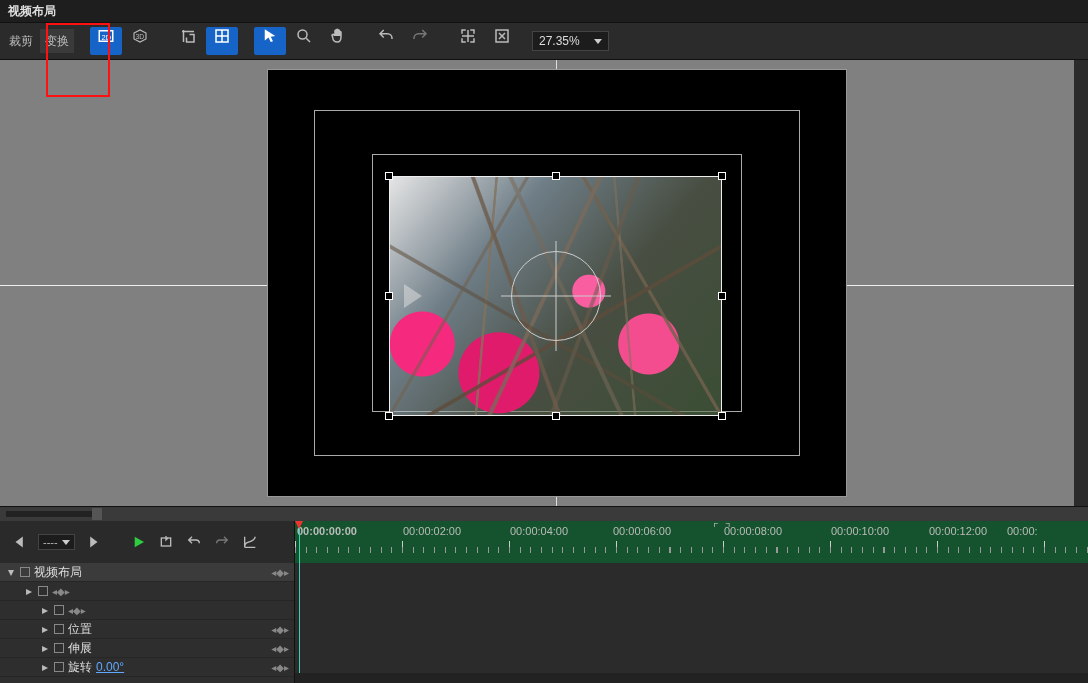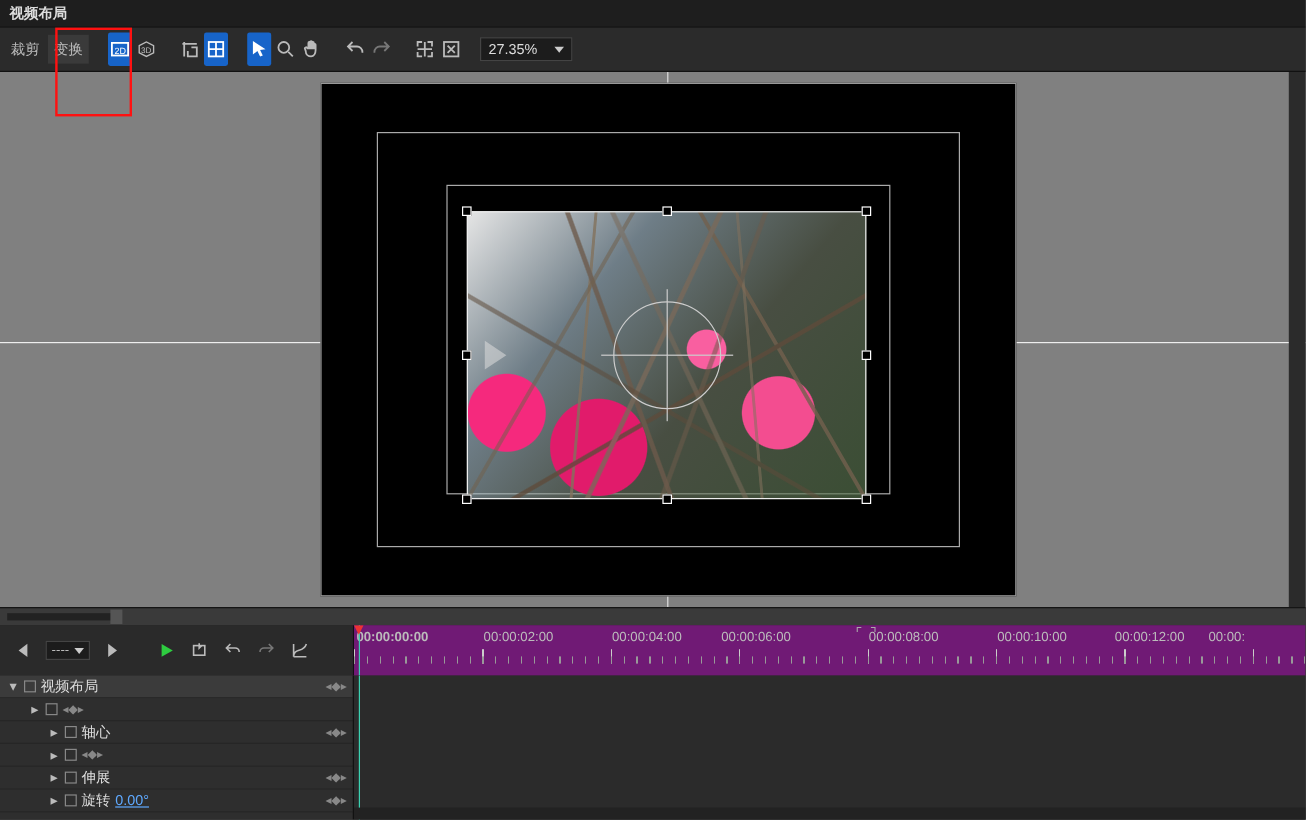--- a/index.html
+++ b/index.html
@@ -6,21 +6,21 @@
   body { width: 1088px; height: 683px; background: #1e1e1e; font-family: "Microsoft YaHei", Arial, sans-serif; color: #ddd; font-size: 12px; overflow: hidden; position: relative; }
   
   
   .titlebar { height: 22px; background: #1e1e1e; display: flex; align-items: center; padding: 0 8px; font-weight: bold; }
   
   
   .toolbar { height: 38px; background: #2b2b2b; display: flex; align-items: center; padding: 0 4px; gap: 2px; border-top: 1px solid #111; border-bottom: 1px solid #111; }
   .tab-btn { width: 34px; height: 24px; display: flex; align-items: center; justify-content: center; color: #bbb; cursor: pointer; }
   .tab-btn.active { background: #3a3a3a; }
   .red-box { position: absolute; left: 46px; top: 23px; width: 64px; height: 74px; border: 2px solid #f11; pointer-events: none; z-index: 50; }
-  .tool-ico { width: 20px; height: 28px; display: flex; align-items: center; justify-content: center; cursor: pointer; }
+  .tool-ico { width: 32px; height: 28px; display: flex; justify-content: center; cursor: pointer; }
   .tool-ico.blue { background: #1764c9; border-radius: 2px; }
   .tool-ico svg { width: 18px; height: 18px; }
   .sep { width: 12px; }
   .zoom-box { display:flex; align-items:center; margin-left: 12px; background:#1c1c1c; border:1px solid #444; height:20px; padding: 0 6px; gap: 14px; }
   .zoom-caret { width:0;height:0;border-left:4px solid transparent;border-right:4px solid transparent;border-top:5px solid #ccc; }
   
   
   .canvas-area { height: 446px; background: #808080; position: relative; overflow: hidden; }
   .black-stage { position:absolute; left: 267px; top: 9px; width: 580px; height: 428px; background:#000; border:1px solid #999; }
   .safe-outer { position:absolute; inset: 40px 46px; border: 1px solid #aaa; }
@@ -74,21 +74,21 @@
   .mini-knob { position:absolute; top:-3px; left: 86px; width:10px; height:12px; background:#555; }
 
   .tl-row { display:flex; height: 42px; }
   .tl-left { width: 294px; background:#2a2a2a; display:flex; align-items:center; gap:6px; padding-left:10px; }
   .play-big { color:#2ecc40; }
   .play-big svg { width:26px; height:26px }
   .tbtn svg { width:16px; height:16px }
   .tbtn, .arrow-btn { width:22px; height:22px; display:flex; align-items:center; justify-content:center; cursor:pointer; color:#bbb; }
   .speed-sel { background:#1c1c1c; border:1px solid #444; color:#bbb; font-size:11px; padding:1px 4px; display:flex; align-items:center; gap:4px; }
   
-  .tl-right { flex:1; position:relative; background:#701a75; border-left:1px solid #111; overflow:hidden; }
+  .tl-right { flex:1; position:relative; background:#14532d; border-left:1px solid #111; overflow:hidden; }
   .ruler-labels { position:absolute; top:4px; left:0; right:0; height:14px; }
   .rl { position:absolute; top:0; font-size:11px; color:#bbb; transform:translateX(-4px); }
   .ruler-ticks { position:absolute; top:20px; left:0; right:0; height:16px;
      background-image:
         repeating-linear-gradient(to right, #999 0 1px, transparent 1px 10.7px),
         repeating-linear-gradient(to right, #ccc 0 1px, transparent 1px 107px);
      background-size: auto 6px, auto 12px;
      background-position: 0 6px, 0 0;
      background-repeat: repeat-x, repeat-x;
   }
@@ -275,21 +275,21 @@
           <svg viewBox="0 0 24 24" fill="none" stroke="#bbb" stroke-width="2">
             <path d="M4 20V4M4 20h16M4 20C4 8 16 16 20 4"></path>
           </svg>
         </div>
     </div>
     <div class="tl-right">
       <div class="ruler-labels">
         <span class="rl" style="left:6px;font-weight:bold">00:00:00:00</span>
         <span class="rl" style="left:112px">00:00:02:00</span>
         <span class="rl" style="left:219px">00:00:04:00</span>
-        <span class="rl" style="left:310px">00:00:06:00</span>
+        <span class="rl" style="left:322px">00:00:06:00</span>
         <span class="rl" style="left:433px">00:00:08:00</span>
         <span class="rl" style="left:540px">00:00:10:00</span>
         <span class="rl" style="left:638px">00:00:12:00</span>
         <span class="rl" style="left:716px">00:00:</span>
       </div>
       <div class="ruler-ticks"></div>
       <div class="bracket" style="left:418px">⌜</div>
       <div class="bracket" style="left:430px">⌝</div>
       <div class="playhead" style="left:4px"></div>
     </div>
@@ -311,30 +311,30 @@
       <span class="box-ico"></span>
       <span class="kf-ctrl">
           <span>◂</span>
           <span>◆</span>
           <span>▸</span>
         </span>
     </div>
     <div class="tree-row indent-2">
       <span class="expander">▸</span>
       <span class="box-ico"></span>
-      <span class="tree-label">轴心</span>
       <span class="kf-ctrl">
           <span>◂</span>
           <span>◆</span>
           <span>▸</span>
         </span>
     </div>
     <div class="tree-row indent-2">
       <span class="expander">▸</span>
       <span class="box-ico"></span>
+      <span class="tree-label">位置</span>
       <span class="kf-ctrl">
           <span>◂</span>
           <span>◆</span>
           <span>▸</span>
         </span>
     </div>
     <div class="tree-row indent-2">
       <span class="expander">▸</span>
       <span class="box-ico"></span>
       <span class="tree-label">伸展</span>

